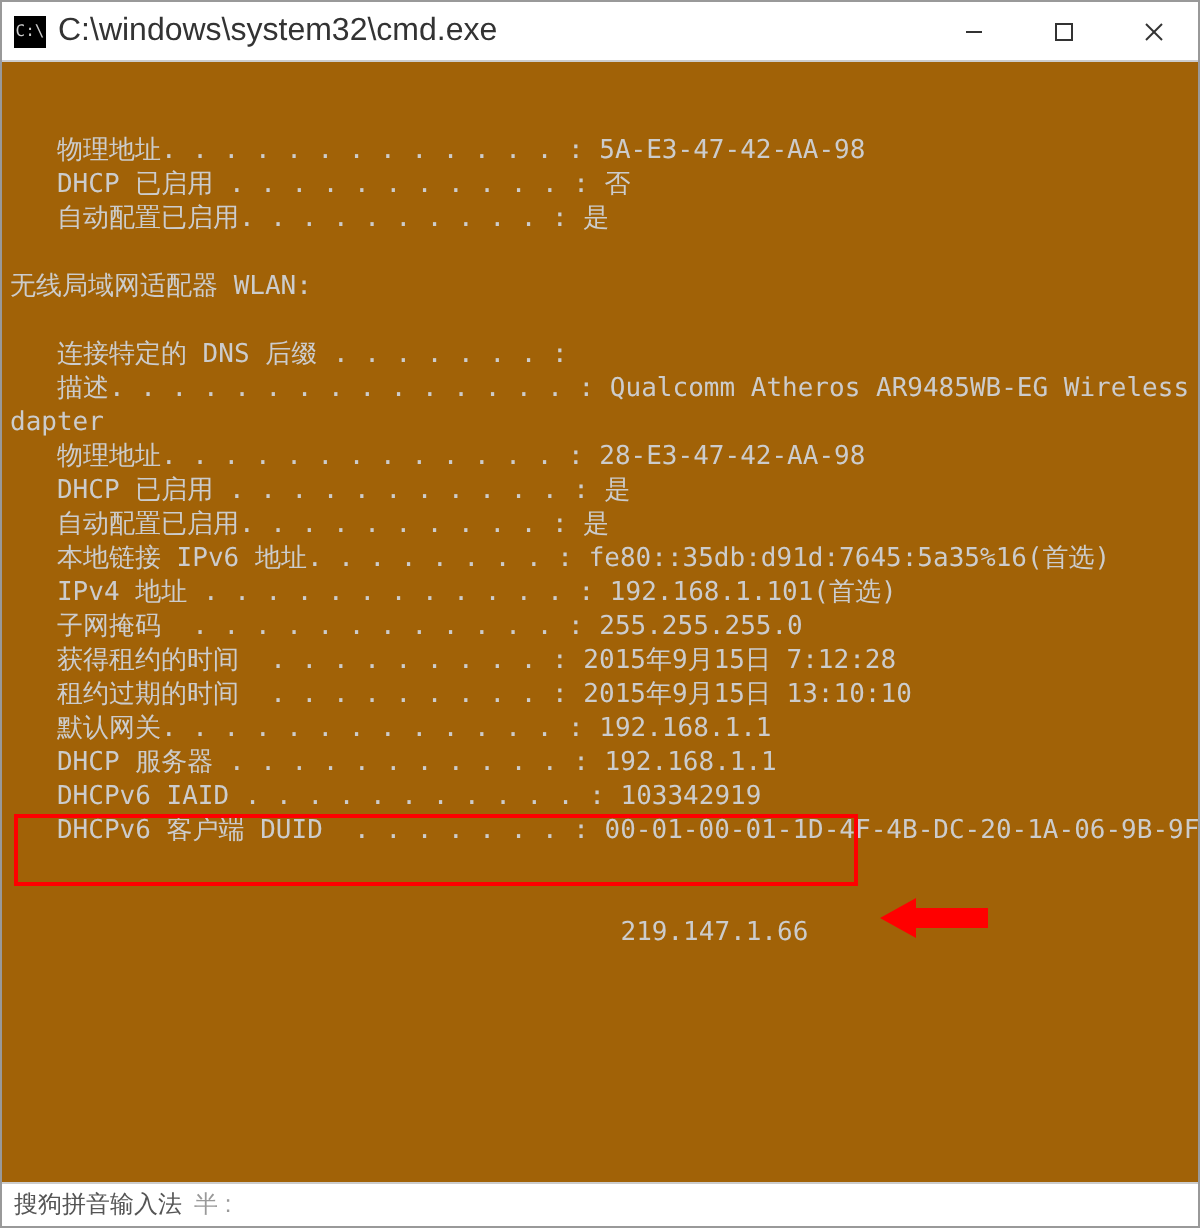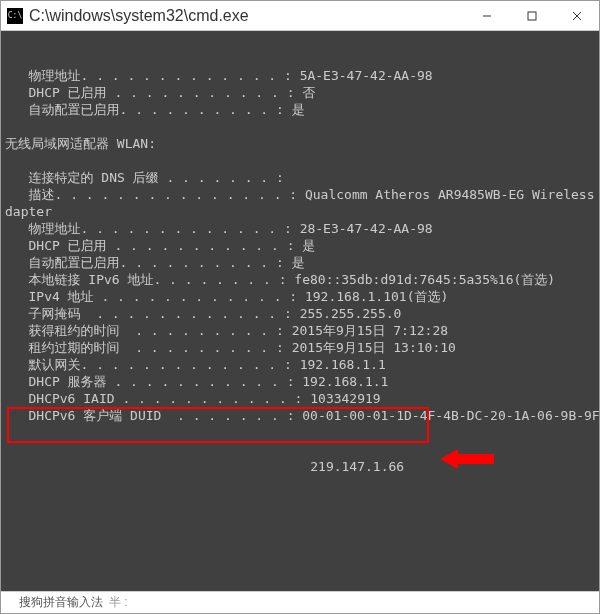--- a/index.html
+++ b/index.html
@@ -54,21 +54,21 @@
       border: none;
       font-size: 12px;
       color: #444;
       display: flex;
       align-items: center;
       justify-content: center;
       cursor: pointer;
     }
     .terminal {
       flex: 1;
-      background: #404040;
+      background: #a16207;
       color: #ccc;
       font-family: "NSimSun", "SimSun", "Consolas", monospace;
       font-size: 13px;
       line-height: 17px;
       padding: 2px 4px 0 4px;
       overflow: hidden;
       white-space: pre;
       position: relative;
     }
     .line {
@@ -86,21 +86,21 @@
     }
     .arrow svg { display: block; }
     .statusbar {
       height: 22px;
       background: #fff;
       border-top: 1px solid #ccc;
       display: flex;
       align-items: center;
       font-size: 12px;
       color: #555;
-      padding-left: 18px;
+      padding-left: 6px;
     }
     .statusbar .suffix {
       color: #999;
       margin-left: 6px;
     }
   </style>
 </head>
 <body>
 
 <div class="window">

